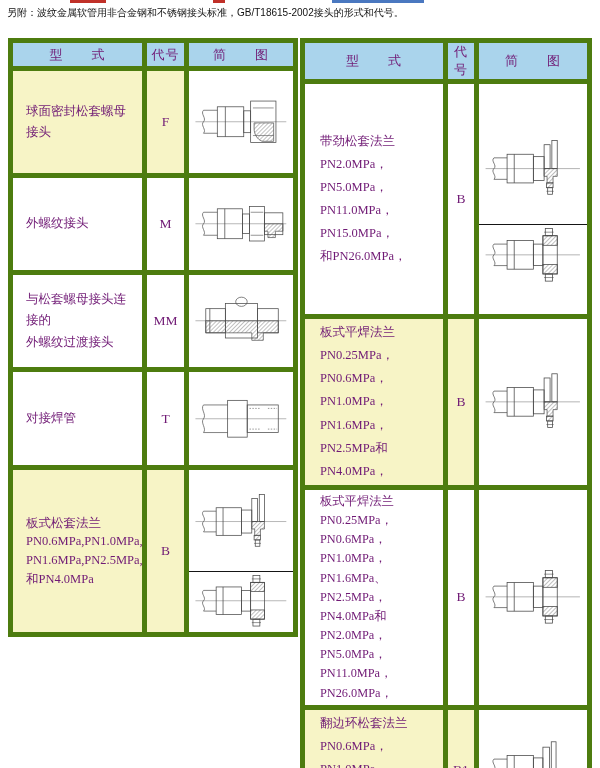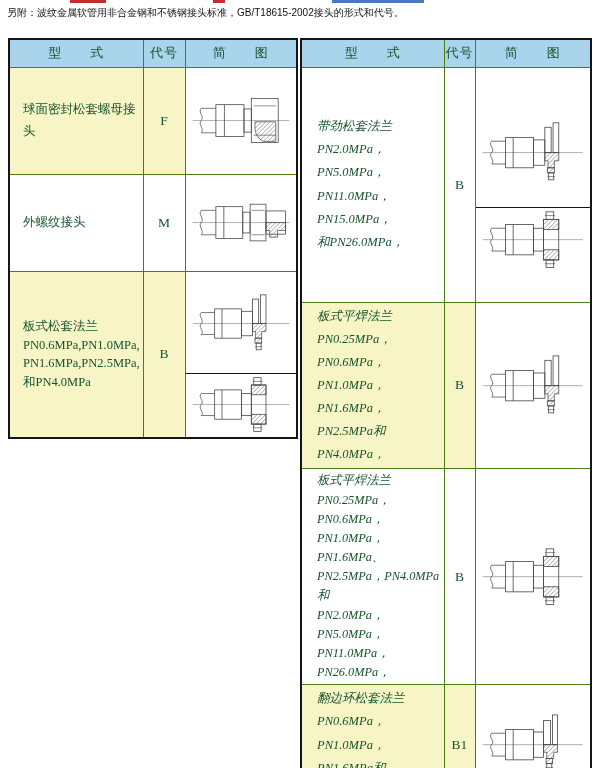--- a/index.html
+++ b/index.html
@@ -9,26 +9,26 @@
   .artifact{position:absolute;top:0;height:3px;}
   .artifact.red{background:#c03028;}
   .artifact.blue{background:#4a78c0;}
   .intro{position:absolute;left:7px;top:6px;width:590px;
          font-family:"Liberation Sans","DejaVu Sans",sans-serif;
          font-weight:normal;font-size:10px;color:#111;white-space:nowrap;}
   table.tbl{position:absolute;top:38px;border-collapse:collapse;table-layout:fixed;
             border:2px solid #151515;background:#fff;}
   #lt{left:8px;width:290px;}
   #rt{left:300px;width:292px;}
-  .tbl td{border:1px solid #4d7c0f;padding:0;overflow:hidden;color:#14532d;}
+  .tbl td{border:5px solid #4d7c0f;padding:0;overflow:hidden;color:#701a75;}
   td.hd{background:#aad4ec;text-align:center;vertical-align:middle;
         font-size:13px;letter-spacing:1px;}
   td.type{vertical-align:middle;padding:2px 4px 2px 13px;font-size:12.5px;
           line-height:1.72;white-space:pre-line;}
-  #rt td.type{padding-left:15px;line-height:1.85;font-style:italic;}
+  #rt td.type{padding-left:15px;line-height:1.85;}
   #rt tr.tight td.type{line-height:1.56;font-size:12.3px;}
   #lt tr.pn td.type{line-height:1.5;}
   td.code{text-align:center;vertical-align:middle;font-size:13.5px;}
   td.hl{background:#f7f4c6;}
   td.dcell{background:#fff;vertical-align:middle;}
   .diag{display:flex;align-items:center;justify-content:center;width:100%;height:100%;}
   .diag svg{width:94%;height:92%;}
   .split{display:flex;flex-direction:column;width:100%;height:100%;}
   .split .diag.top{flex:none;border-bottom:1px solid #151515;}
   .split .diag.bot{flex:1;}
@@ -94,20 +94,66 @@
                 <line x1="6" y1="50" x2="164" y2="50" stroke="#4a4a4a" stroke-width="0.7"></line>
                 <path d="M44,30 H20 c-6,6 6,14 0,20 c-6,6 6,14 0,20 H44" fill="none" stroke="#4a4a4a" stroke-width="1.2"></path>
                 <rect x="44" y="24" width="44" height="52" fill="none" stroke="#4a4a4a" stroke-width="1.3"></rect>
                 <line x1="57" y1="24" x2="57" y2="76" stroke="#4a4a4a" stroke-width="1.3"></line>
                 <rect x="88" y="33" width="12" height="34" fill="none" stroke="#4a4a4a" stroke-width="1.3"></rect>
                 <rect x="100" y="20" width="26" height="60" fill="none" stroke="#4a4a4a" stroke-width="1.3"></rect>
                 <line x1="102" y1="30" x2="124" y2="30" stroke="#4a4a4a" stroke-width="1"></line>
                 <line x1="102" y1="70" x2="124" y2="70" stroke="#4a4a4a" stroke-width="1"></line>
                 <rect x="126" y="31" width="32" height="38" fill="none" stroke="#4a4a4a" stroke-width="1.3"></rect>
                 <path d="M126,50 H158 V63 H145 V74 H132 V63 H126 Z" fill="url(#h0)" stroke="#4a4a4a" stroke-width="1.2"></path>
+              </svg>
+            </div>
+          </td>
+    </tr>
+    <tr style="height:97px">
+      <td class="type">与松套螺母接头连接的
+外螺纹过渡接头</td>
+      <td class="code">MM</td>
+      <td class="dcell">
+            <div class="diag">
+              <svg viewBox="0 0 170 100" preserveAspectRatio="xMidYMid meet">
+                <defs>
+                  <pattern id="h2" patternUnits="userSpaceOnUse" width="5" height="5" patternTransform="rotate(45)">
+                    <line x1="0" y1="0" x2="0" y2="5" stroke="#666" stroke-width="1.4"></line>
+                  </pattern>
+                </defs>
+                <line x1="6" y1="50" x2="164" y2="50" stroke="#4a4a4a" stroke-width="0.7"></line>
+                <rect x="24" y="29" width="34" height="42" fill="none" stroke="#4a4a4a" stroke-width="1.3"></rect>
+                <line x1="31" y1="29" x2="31" y2="71" stroke="#4a4a4a" stroke-width="1.3"></line>
+                <ellipse cx="86" cy="17" rx="10" ry="8" fill="#ffffff" stroke="#4a4a4a" stroke-width="1.2"></ellipse>
+                <rect x="58" y="20" width="56" height="60" fill="none" stroke="#4a4a4a" stroke-width="1.3"></rect>
+                <rect x="114" y="29" width="36" height="42" fill="none" stroke="#4a4a4a" stroke-width="1.3"></rect>
+                <path d="M24,50 H150 V71 H124 V84 H104 V71 H24 Z" fill="url(#h2)" stroke="#4a4a4a" stroke-width="1.2"></path>
+              </svg>
+            </div>
+          </td>
+    </tr>
+    <tr style="height:98px">
+      <td class="type">对接焊管</td>
+      <td class="code">T</td>
+      <td class="dcell">
+            <div class="diag">
+              <svg viewBox="0 0 170 100" preserveAspectRatio="xMidYMid meet">
+                <defs>
+                  <pattern id="h4" patternUnits="userSpaceOnUse" width="5" height="5" patternTransform="rotate(45)">
+                    <line x1="0" y1="0" x2="0" y2="5" stroke="#666" stroke-width="1.4"></line>
+                  </pattern>
+                </defs>
+                <line x1="6" y1="50" x2="164" y2="50" stroke="#4a4a4a" stroke-width="0.7"></line>
+                <path d="M62,26 H20 c-6,7.199999999999999 6,16.799999999999997 0,24 c-6,7.199999999999999 6,16.799999999999997 0,24 H62" fill="none" stroke="#4a4a4a" stroke-width="1.2"></path>
+                <rect x="62" y="18" width="34" height="64" fill="none" stroke="#4a4a4a" stroke-width="1.3"></rect>
+                <rect x="96" y="26" width="54" height="48" fill="none" stroke="#4a4a4a" stroke-width="1.3"></rect>
+                <line x1="100" y1="32" x2="118" y2="32" stroke="#4a4a4a" stroke-width="1" stroke-dasharray="2.5,2.5"></line>
+                <line x1="100" y1="68" x2="118" y2="68" stroke="#4a4a4a" stroke-width="1" stroke-dasharray="2.5,2.5"></line>
+                <line x1="132" y1="32" x2="148" y2="32" stroke="#4a4a4a" stroke-width="1" stroke-dasharray="2.5,2.5"></line>
+                <line x1="132" y1="68" x2="148" y2="68" stroke="#4a4a4a" stroke-width="1" stroke-dasharray="2.5,2.5"></line>
               </svg>
             </div>
           </td>
     </tr>
     <tr style="height:167px" class="pn">
       <td class="type hl">板式松套法兰
 PN0.6MPa,PN1.0MPa,
 PN1.6MPa,PN2.5MPa,
 和PN4.0MPa</td>
       <td class="code hl">B</td>

